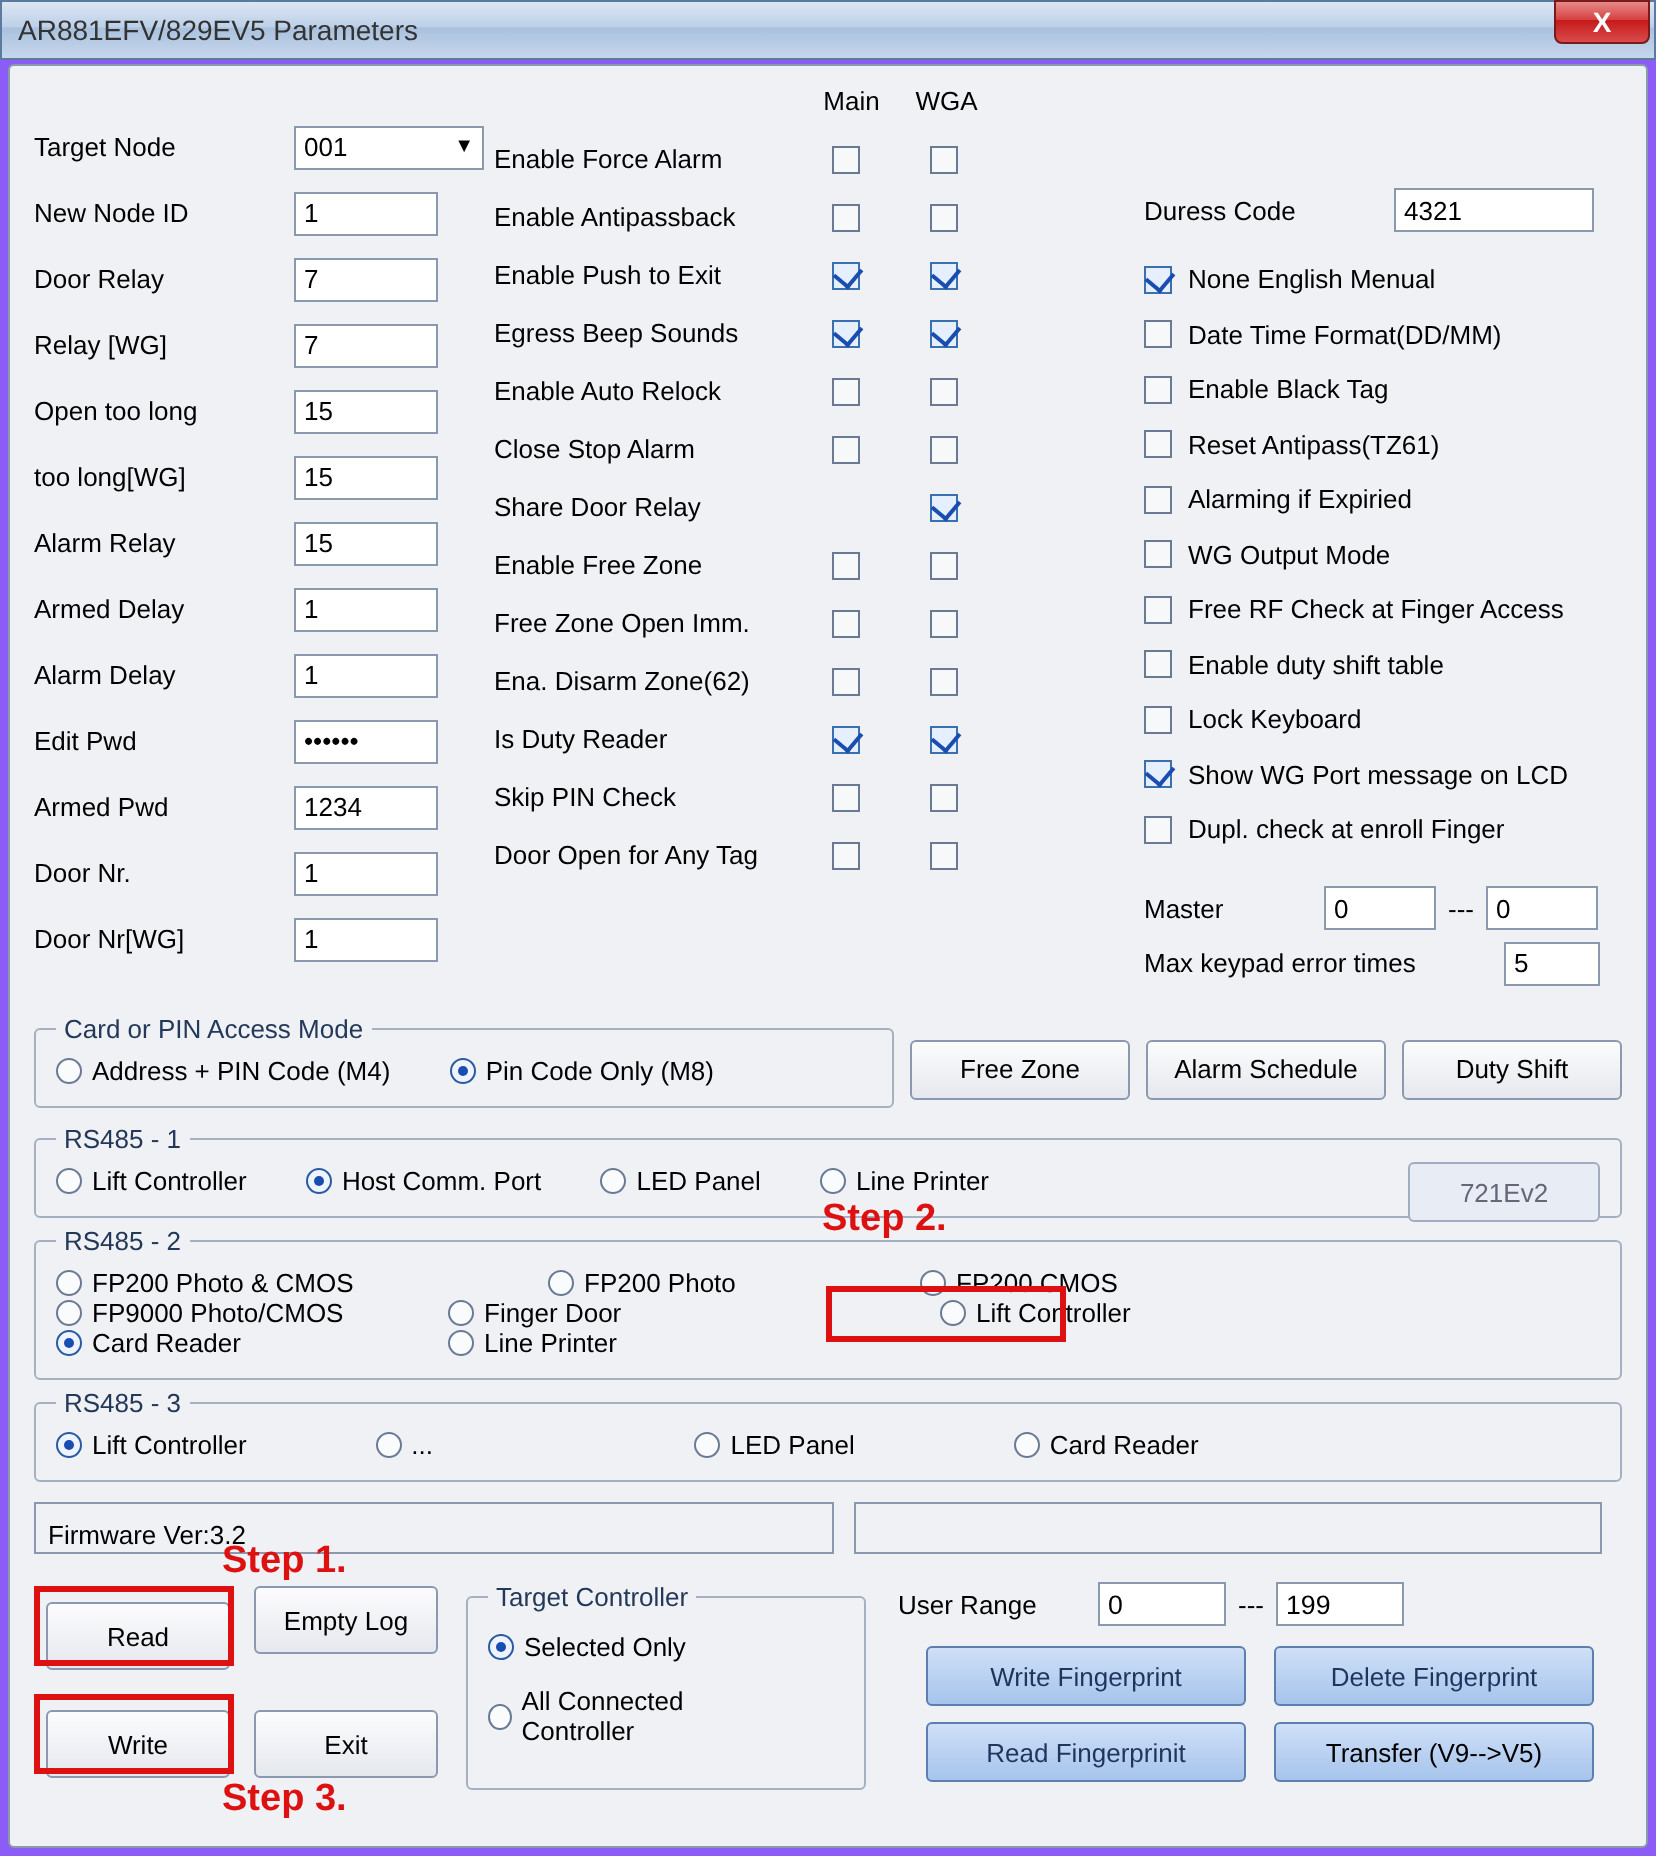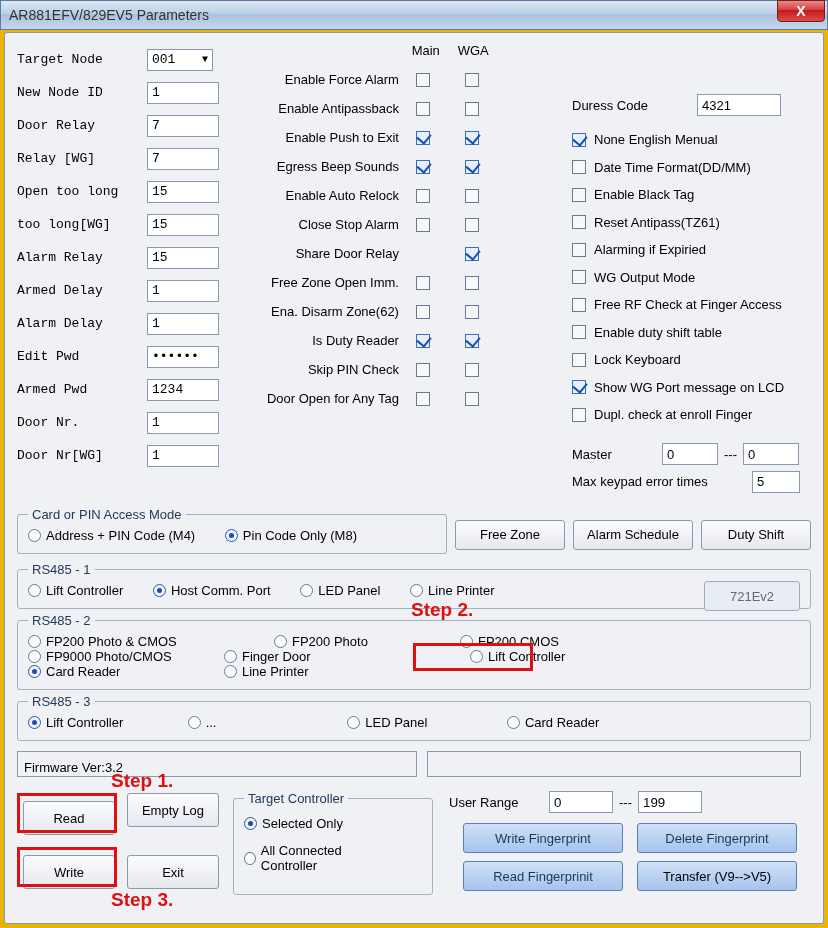--- a/index.html
+++ b/index.html
@@ -9,21 +9,21 @@
     font-size: 13px;
     color: #000;
     background: #bfc6cf;
     width: 828px;
     height: 928px;
     overflow: hidden;
   }
   .window {
     width: 828px;
     height: 928px;
-    background: #eab308;
+    background: #8b5cf6;
     position: relative;
   }
   .titlebar {
     height: 30px;
     background: linear-gradient(to bottom, #dde6f3 0%, #bcd0e8 45%, #a9c1de 46%, #c6d7ec 100%);
     border: 1px solid #5a7aa0;
     display: flex;
     align-items: center;
     justify-content: space-between;
     padding: 0 0 0 8px;
@@ -46,45 +46,45 @@
     position: absolute;
     left: 4px; right: 4px; top: 32px; bottom: 4px;
     background: #eff1f4;
     border: 1px solid #8a9aad;
     border-radius: 3px;
     padding: 10px 12px 8px 12px;
   }
 
   
   .upper { position:relative; height: 460px; }
-  .col-left { position:absolute; left:0; top:0; width:230px;font-family:Liberation Mono, monospace; }
+  .col-left { position:absolute; left:0; top:14px; width:230px; }
   .col-mid  { position:absolute; left:230px; top:0; width:250px; }
   .col-right{ position:absolute; left:555px; top:45px; width:250px; }
 
   .col-left .row { display:flex; align-items:center; height:33px; }
   .col-left .lbl { width:130px; }
   .col-left input[type=text], .col-left input[type=password] {
     width: 72px; height:22px;
     border:1px solid #8a99b0; background:#fff; font:inherit;
     padding: 1px 4px;
   }
   .sel {
     display:flex; align-items:center;
-    width:66px; height:22px;
+    width:95px; height:22px;
     border:1px solid #8a99b0; background:#fff;
     padding: 0 4px;
     justify-content:space-between;
     gap:12px;
   }
   .sel .arrow { font-size:10px; }
 
   .col-mid .hdr { display:flex; height:22px; }
   .col-mid .hdr .h1 { margin-left:155px; width:50px; text-align:center; }
   .col-mid .hdr .h2 { width:50px; text-align:center; }
-  .col-mid .opt { display:flex; align-items:center; height:29px;text-align:right; }
+  .col-mid .opt { display:flex; align-items:center; height:29px; }
   .col-mid .opt .olbl { width:155px; }
   .col-mid .chkcell { width:50px; text-align:center; }
 
   .chk {
     display:inline-block; width:14px; height:14px;
     border:1px solid #6a7a95; background:#f7f8fa;
     vertical-align:middle; position:relative;
   }
   .chk.on { background:#e6efff; border-color:#3a6fb0; }
   .chk.on::after {
@@ -256,20 +256,25 @@
               <span class="olbl">Close Stop Alarm</span>
               <span class="chkcell"><span class="chk"></span></span>
               <span class="chkcell"><span class="chk"></span></span>
             </div>
             <div class="opt">
               <span class="olbl">Share Door Relay</span>
               <span class="chkcell"></span>
               <span class="chkcell"><span class="chk on"></span></span>
             </div>
             <div class="opt">
+              <span class="olbl">Enable Free Zone</span>
+              <span class="chkcell"><span class="chk"></span></span>
+              <span class="chkcell"><span class="chk"></span></span>
+            </div>
+            <div class="opt">
               <span class="olbl">Free Zone Open Imm.</span>
               <span class="chkcell"><span class="chk"></span></span>
               <span class="chkcell"><span class="chk"></span></span>
             </div>
             <div class="opt">
               <span class="olbl">Ena. Disarm Zone(62)</span>
               <span class="chkcell"><span class="chk"></span></span>
               <span class="chkcell"><span class="chk"></span></span>
             </div>
             <div class="opt">
@@ -286,21 +291,21 @@
               <span class="olbl">Door Open for Any Tag</span>
               <span class="chkcell"><span class="chk"></span></span>
               <span class="chkcell"><span class="chk"></span></span>
             </div>
           </div>
       </div>
 
       <div class="col-right">
         <div class="crow" style="height:34px; margin-bottom:4px;">
           <span style="width:125px">Duress Code</span>
-          <input type="text" style="width: 84px;" value="4321">
+          <input type="text" style="width: 100px;" value="4321">
         </div>
         <div id="right-list">
             <div class="crow">
               <span class="chk cc on"></span>
               <span style="white-space: nowrap; overflow: hidden;">None English Menual</span>
             </div>
             <div class="crow">
               <span class="chk cc"></span>
               <span style="white-space: nowrap; overflow: hidden;">Date Time Format(DD/MM)</span>
             </div>

